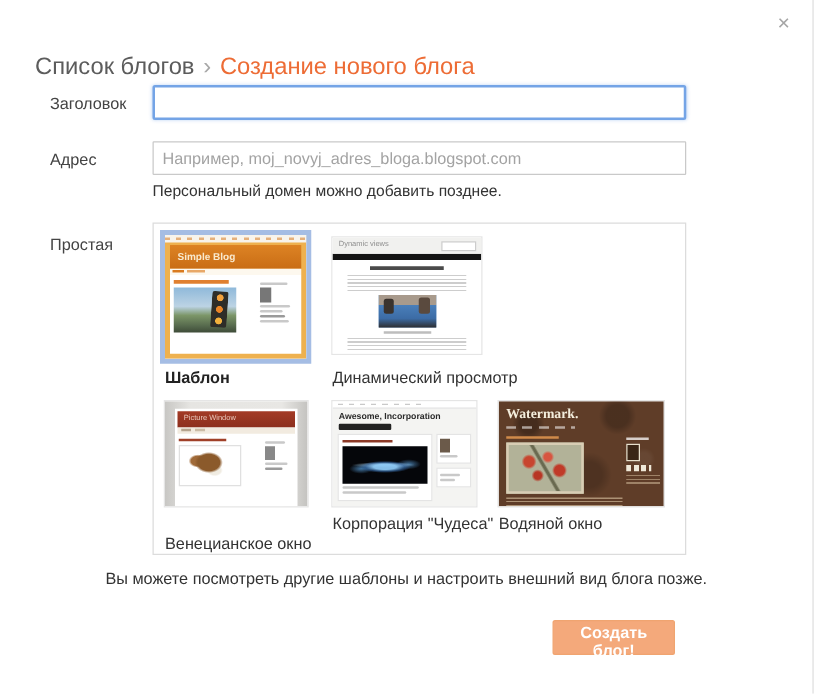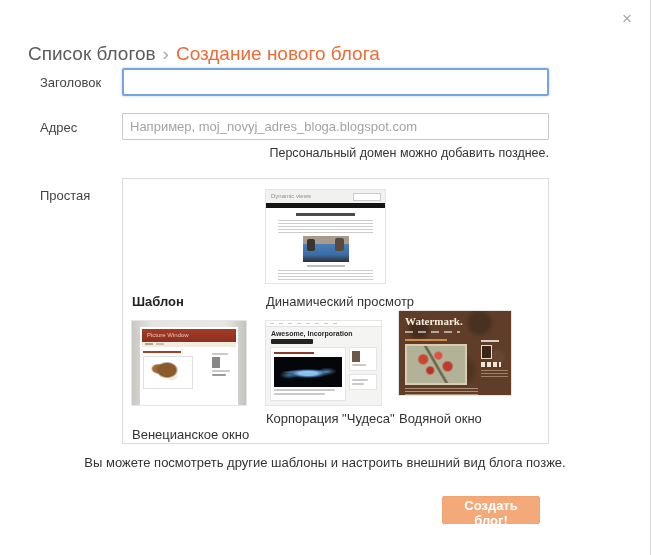--- a/index.html
+++ b/index.html
@@ -12,21 +12,21 @@
   .bc-sep{color:#a8a8a8;margin:0 7px;}
   .bc-current{color:#ed6c35;}
   .close-btn{position:absolute;top:8px;right:16px;font-size:17px;color:#a6a6a6;cursor:pointer;line-height:1;padding:2px;}
 
   
   .fld-label{position:absolute;left:40px;font-size:13px;color:#444;}
   .inp{position:absolute;left:122px;width:427px;box-sizing:border-box;font-size:13px;font-family:inherit;color:#333;outline:none;}
   .inp-title{top:68px;height:28px;border:2px solid #74a4e6;border-radius:2px;box-shadow:0 0 3px rgba(101,156,229,.45);padding:0 6px;}
   .inp-address{top:113px;height:27px;border:1px solid #c9c9c9;border-radius:1px;padding:0 7px;}
   .inp-address::placeholder{color:#a3a3a3;opacity:1;}
-  .hint{position:absolute;left:122px;width:427px;top:146px;text-align:right;font-size:12.5px;color:#333;}
+  .hint{position:absolute;left:122px;width:427px;top:146px;text-align:left;font-size:12.5px;color:#333;}
 
   
   .tpl-box{position:absolute;left:122px;top:178px;width:427px;height:266px;border:1px solid #dcdcdc;background:#fff;box-sizing:border-box;}
   .thumb{position:absolute;overflow:hidden;cursor:pointer;background:#fff;box-shadow:0 0 0 1px rgba(0,0,0,.10);}
   .thumb.sel{box-shadow:none;border:4px solid #a5bde4;}
   .tpl-name{position:absolute;font-size:13px;color:#333;white-space:nowrap;}
   .tpl-name.sel{font-weight:bold;color:#222;}
   .tpl-note{position:absolute;left:0;right:0;top:455px;text-align:center;font-size:13px;color:#333;}
 
   
@@ -118,20 +118,43 @@
   <input class="inp inp-title" type="text" value="" style="">
 
   <div class="fld-label" style="top:120px;">Адрес</div>
   <input class="inp inp-address" type="text" placeholder="Например, moj_novyj_adres_bloga.blogspot.com" style="">
   <div class="hint">Персональный домен можно добавить позднее.</div>
 
   <div class="fld-label" style="top:188px;">Простая</div>
 
   <div class="tpl-box">
 
+    <div class="thumb sel" style="left:5px;top:5px;width:113px;height:99px;">
+      <div class="pv-simple">
+        <div class="sb-chrome"></div>
+        <div class="sb-header">Simple Blog</div>
+        <div class="sb-tabs"></div>
+        <div class="sb-content">
+          <div class="sb-main">
+            <div class="sb-title"></div>
+            <div class="sb-photo">
+                <div class="sb-light"></div>
+              </div>
+          </div>
+          <div class="sb-side">
+            <div class="ln" style="width:22px;"></div>
+            <div class="sb-pic"></div>
+            <div class="ln" style="width:24px;"></div>
+            <div class="ln" style="width:18px;"></div>
+            <div class="ln d" style="width:20px;"></div>
+            <div class="ln" style="width:23px;"></div>
+          </div>
+        </div>
+      </div>
+    </div>
 
     <div class="thumb" style="left:143px;top:11px;width:119px;height:93px;">
       <div class="pv-dyn">
         <div class="dv-top">
           <div class="dv-brand">Dynamic views</div>
           <div class="dv-search"></div>
         </div>
         <div class="dv-nav"></div>
         <div class="dv-col">
           <div class="dv-title"></div>
@@ -186,21 +209,21 @@
               </div>
             <div class="ai-card">
                 <div class="ln" style="width:16px;"></div>
                 <div class="ln" style="width:12px;"></div>
               </div>
           </div>
         </div>
       </div>
     </div>
 
-    <div class="thumb" style="left:276px;top:132px;width:112px;height:84px;">
+    <div class="thumb" style="left:276px;top:142px;width:132px;height:84px;">
       <div class="pv-wm">
         <div class="wm-title">Watermark.</div>
         <div class="wm-nav"></div>
         <div class="wm-content">
           <div class="wm-main">
             <div class="wm-ptitle"></div>
             <div class="wm-photo"></div>
             <div class="wm-lines"></div>
           </div>
           <div class="wm-side">

